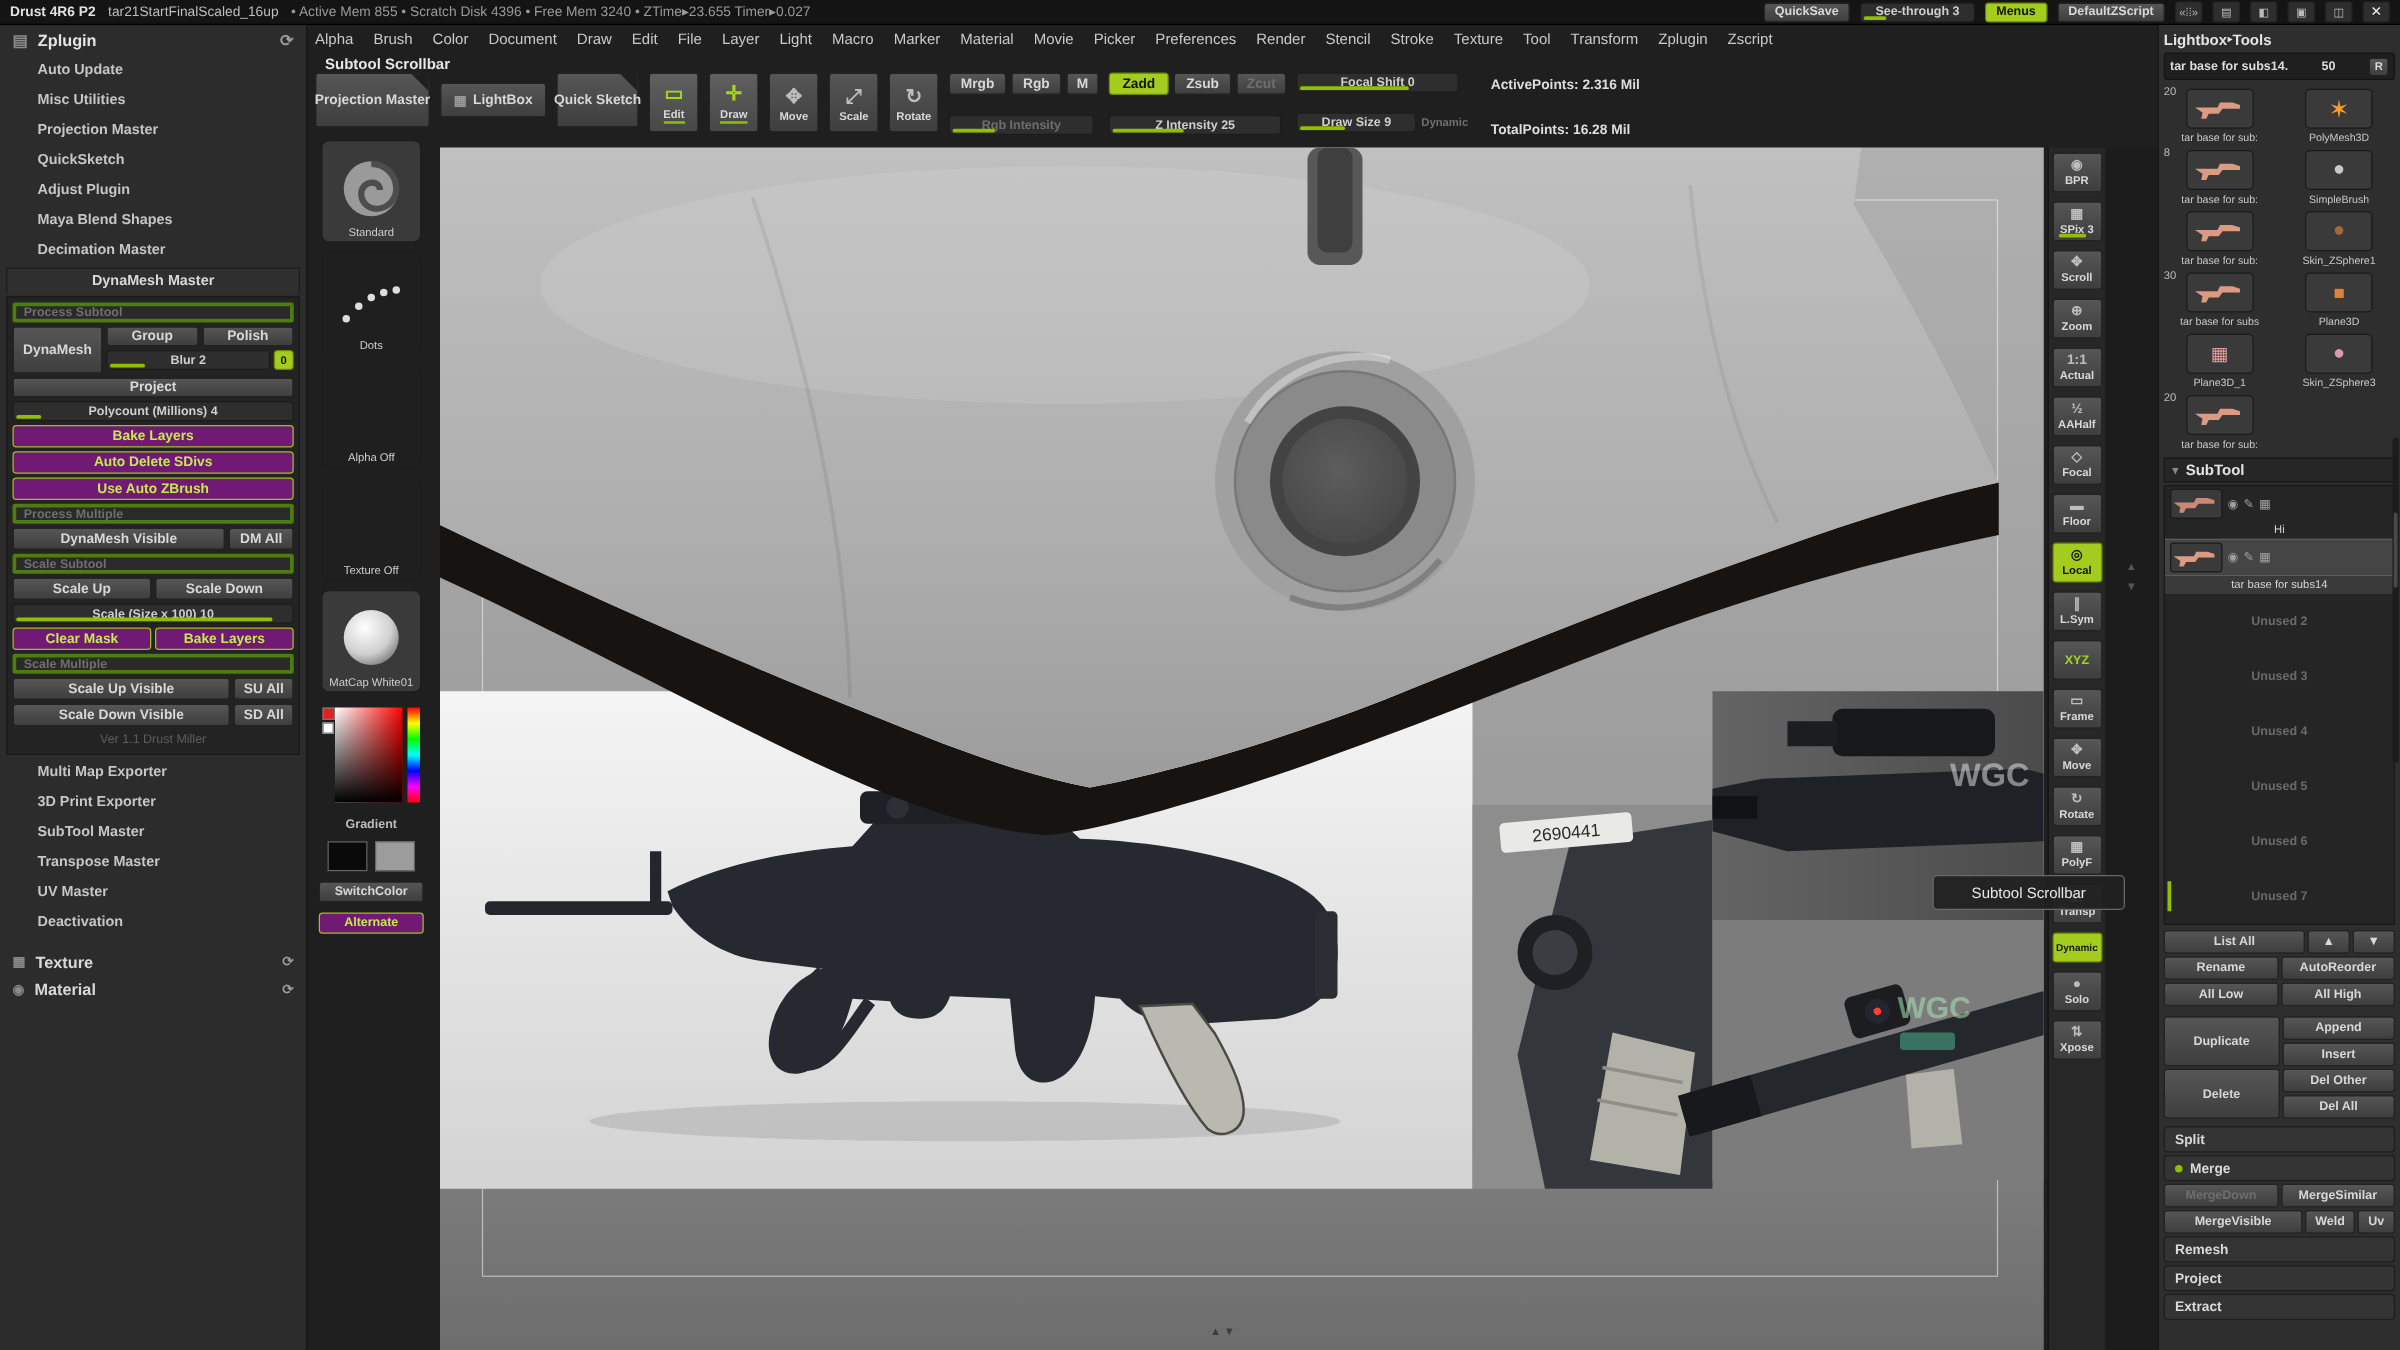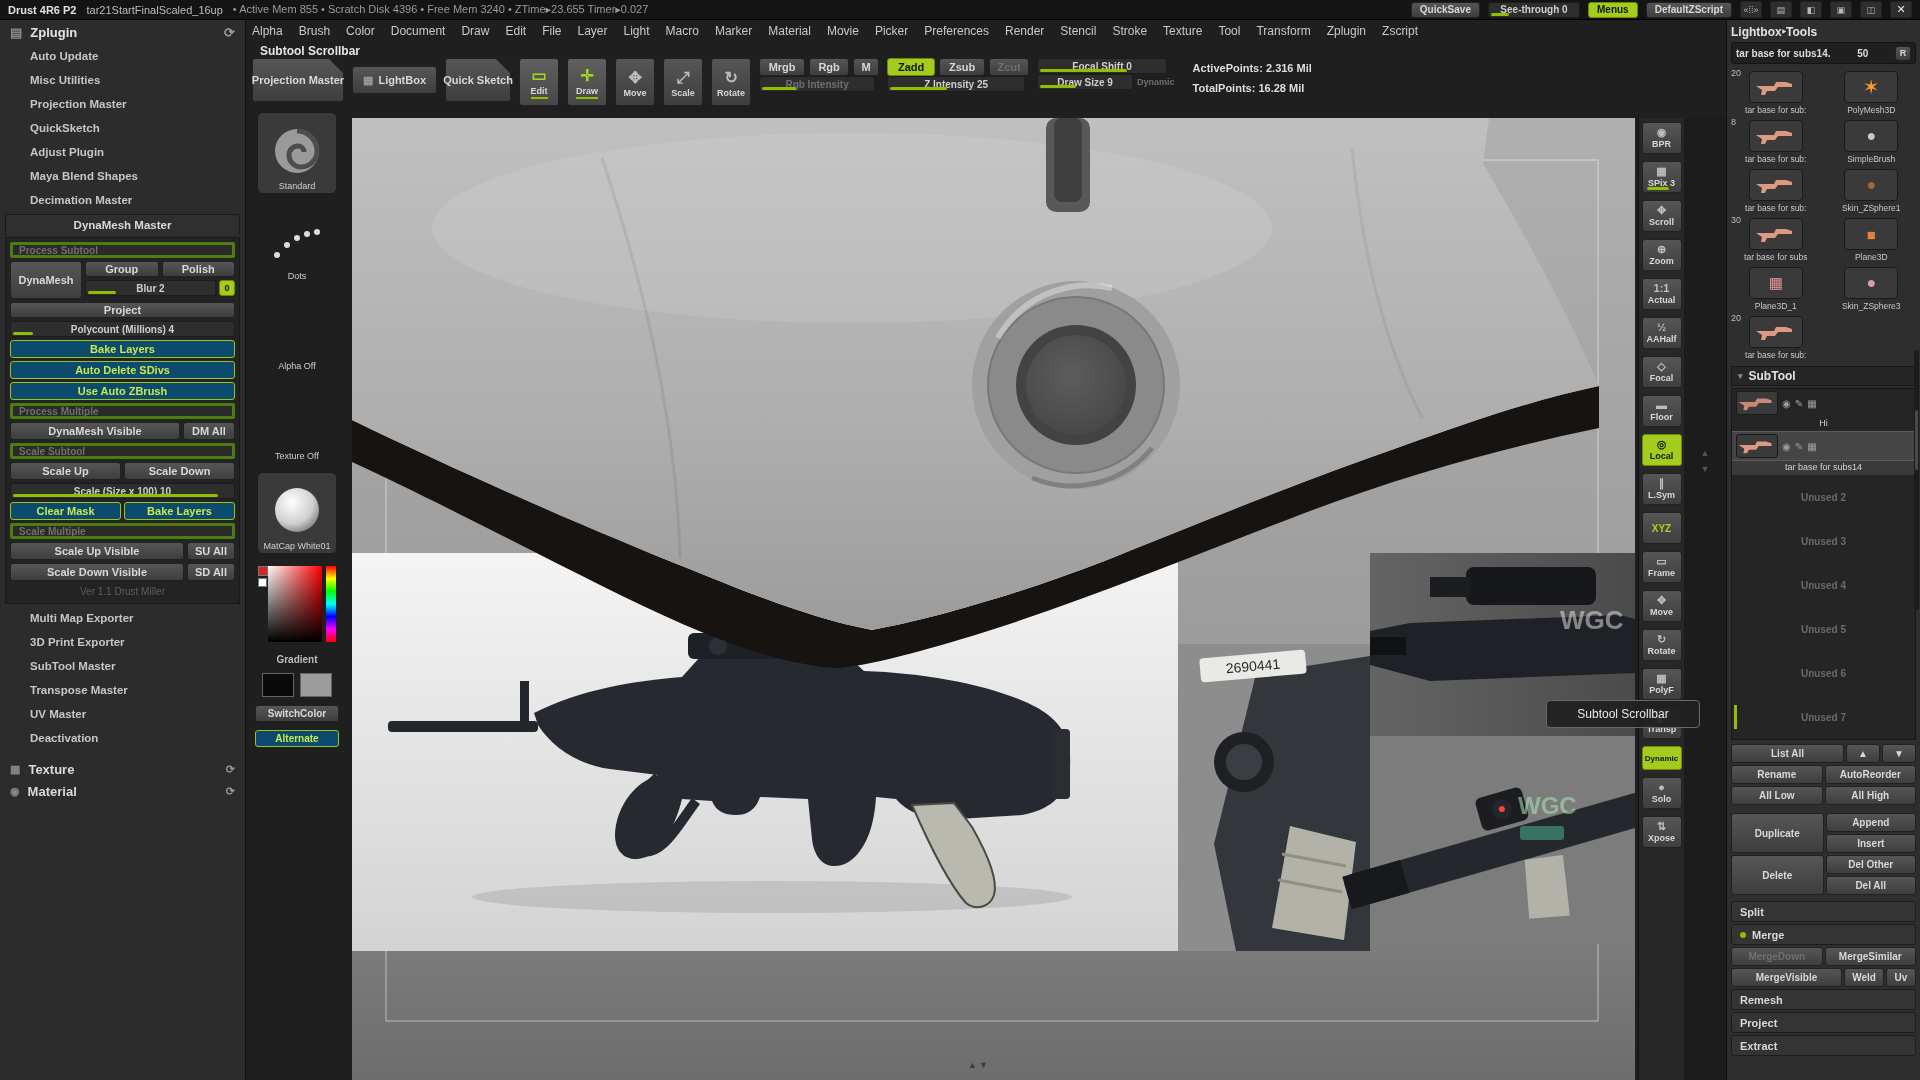--- a/index.html
+++ b/index.html
@@ -3,21 +3,21 @@
 <meta charset="utf-8">
 <style>
   html,body{margin:0;padding:0;background:#151515;}
   .stage{position:relative;width:1920px;height:1080px;overflow:hidden;background:#1f1f1f;
          font-family:"Liberation Sans",sans-serif;color:#cfcfcf;-webkit-font-smoothing:antialiased;}
   
   .b{background:linear-gradient(#565656,#3e3e3e);border:1px solid #222;border-radius:3px;color:#d8d8d8;
      font-size:11px;font-weight:bold;display:flex;align-items:center;justify-content:center;
      white-space:nowrap;box-sizing:border-box;}
   .on{background:#a4cc1f;border-color:#6c8a00;color:#121400;}
-  .tg{background:#0c4a6e;border:1px solid #9cc417;color:#c6e94e;}
+  .tg{background:#701a75;border:1px solid #9cc417;color:#c6e94e;}
   .dim{color:#6f6f6f;}
   .sl{position:relative;background:#2e2e2e;border:1px solid #1c1c1c;border-radius:3px;font-size:10px;
       font-weight:bold;color:#cfcfcf;display:flex;align-items:center;justify-content:center;box-sizing:border-box;}
   .sl i{position:absolute;left:2px;bottom:1px;height:3px;background:#8fbf00;border-radius:2px;}
   .secbar{background:#2a2a2a;border:3px solid #4d7c0f;border-radius:2px;color:#6f6f6f;font-size:10px;
       font-weight:bold;display:flex;align-items:center;padding-left:6px;box-sizing:border-box;}
   
   .statusbar{position:absolute;left:0;top:0;width:1920px;height:20px;background:#141414;display:flex;
       align-items:center;font-size:11px;gap:10px;padding:0 8px;box-sizing:border-box;border-bottom:1px solid #000;}
   .statusbar .app{font-weight:bold;color:#e2e2e2;}
@@ -35,21 +35,21 @@
   .toolbar{position:absolute;left:252px;top:58px;height:52px;display:flex;align-items:flex-start;gap:8px;}
   .bigbtn{height:44px;padding:0 10px;text-align:center;line-height:1.15;position:relative;}
   .fold:after{content:"";position:absolute;right:0;top:0;border:7px solid transparent;
       border-top-color:#1f1f1f;border-right-color:#1f1f1f;border-radius:0 3px 0 0;}
   .mode{width:40px;height:48px;flex-direction:column;gap:2px;padding-top:3px;}
   .mode .ic{font-size:16px;line-height:16px;color:#bdbdbd;}
   .mode.act{background:linear-gradient(#606060,#474747);}
   .mode.act .ic{color:#a6d51c;}
   .mode .lb{font-size:9px;}
   .mode.act .lb{border-bottom:2px solid #8fbf00;padding-bottom:1px;}
-  .tcol{display:flex;flex-direction:column;gap:0;}
+  .tcol{display:flex;flex-direction:column;gap:16px;}
   .trow{display:flex;gap:4px;}
   .points{font-size:11px;font-weight:bold;color:#dedede;line-height:20px;}
   
   .lpanel{position:absolute;left:0;top:20px;width:246px;bottom:0;background:#2c2c2c;border-right:1px solid #101010;
       box-sizing:border-box;font-size:11.5px;}
   .lphead{height:24px;display:flex;align-items:center;gap:8px;padding:0 10px;font-weight:bold;color:#e4e4e4;font-size:13px;}
   .lphead .rfr{margin-left:auto;color:#9a9a9a;}
   .pi{height:24px;display:flex;align-items:center;padding-left:30px;font-weight:bold;color:#c6c6c6;}
   .inset{background:#232323;border:1px solid #191919;margin:2px 5px;padding:4px;display:flex;
       flex-direction:column;gap:3px;}
@@ -135,21 +135,21 @@
 
 <div class="stage">
 
   <div class="statusbar">
     <span class="app">Drust 4R6 P2</span>
     <span class="doc">tar21StartFinalScaled_16up</span>
     <span class="stats">• Active Mem 855 • Scratch Disk 4396 • Free Mem 3240 • ZTime▸23.655  Timer▸0.027</span>
     <div class="sb-right">
       <div class="b" style="height:16px;padding:0 8px;font-size:10px;">QuickSave</div>
       <div class="sl" style="height:16px;width:92px;">
-          <span>See-through 0</span>
+          <span>See-through 3</span>
           <i style="width:20%"></i>
         </div>
       <div class="b on" style="height:16px;padding:0 8px;font-size:10px;">Menus</div>
       <div class="b" style="height:16px;padding:0 8px;font-size:10px;">DefaultZScript</div>
       <div class="wi">«⁞⁞»</div>
       <div class="wi">▤</div>
       <div class="wi">◧</div>
       <div class="wi">▣</div>
       <div class="wi">◫</div>
       <div class="wi" style="color:#e8e8e8;font-size:11px;">✕</div>

